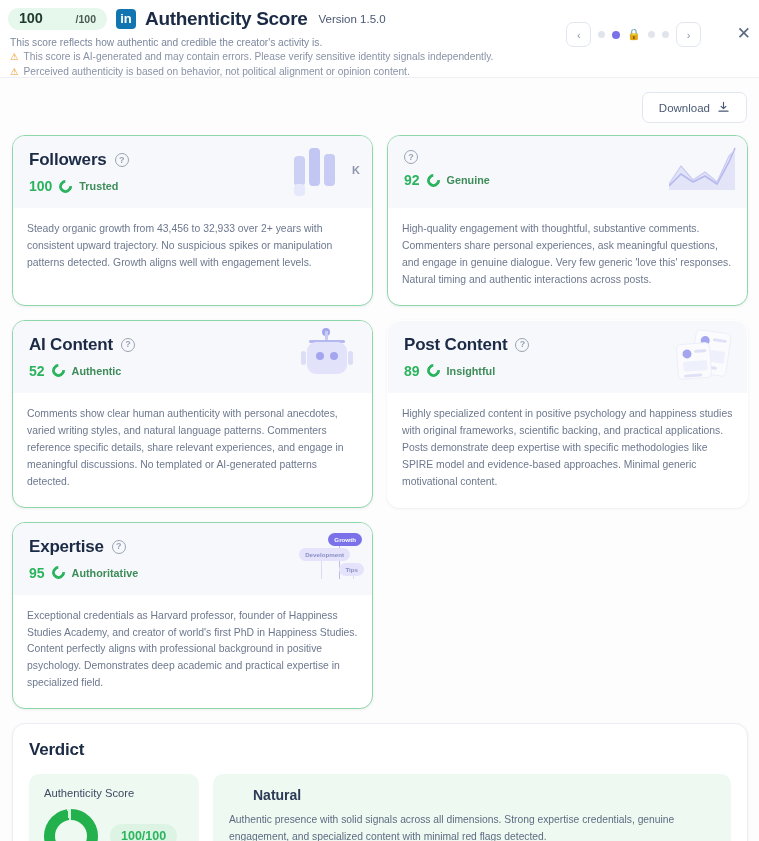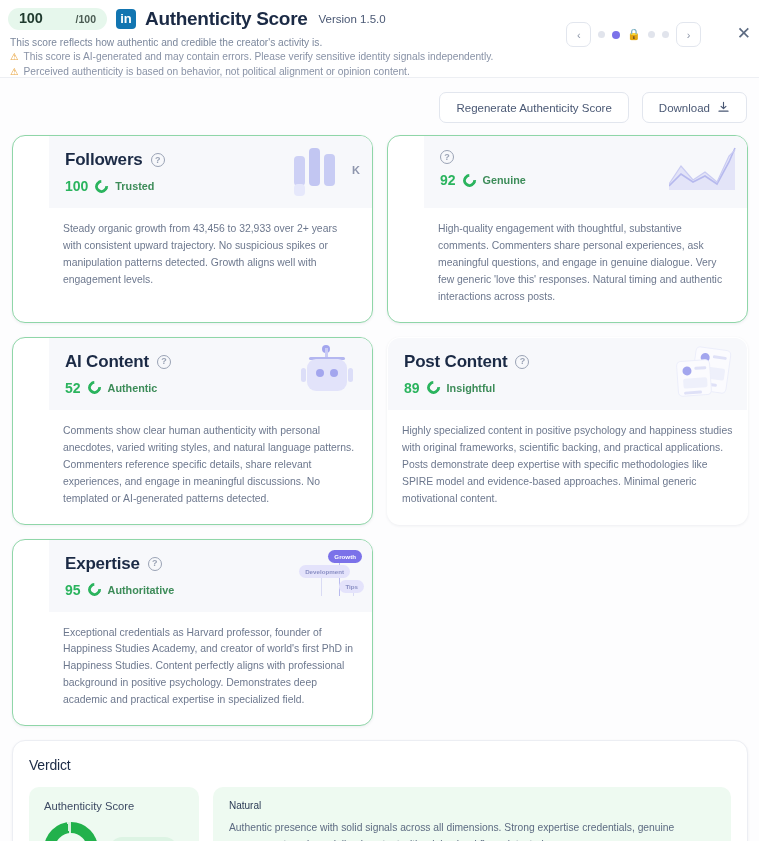--- a/index.html
+++ b/index.html
@@ -64,21 +64,21 @@
     font-family: "Liberation Sans", sans-serif;
   }
 
   
   .grid { display: grid; grid-template-columns: 1fr 1fr; gap: 14px; padding: 12px 11px 0 12px; }
   .card {
     background: #fff; border-radius: 13px; overflow: hidden;
     border: 1px solid transparent;
     box-shadow: 0 1px 3px rgba(30,40,70,.07);
   }
-  .card.accent { border-color: #8fd6a8; padding-left: 36px; }
+  .card.accent { border-color: #8fd6a8; }
   .card-top {
     background: #f7f8fb; padding: 14px 16px 12px; position: relative; min-height: 72px;
   }
   .card-title { font-size: 17px; font-weight: 700; color: #1b2a45; letter-spacing: -0.2px; display: flex; align-items: center; gap: 8px; }
   .q-ico {
     width: 14px; height: 14px; border-radius: 50%; border: 1.3px solid #9aa3b5;
     color: #9aa3b5; font-size: 9px; display: inline-flex; align-items: center; justify-content: center;
     font-weight: 700; line-height: 1;
   }
   .card-score { display: flex; align-items: center; gap: 7px; margin-top: 8px; }
@@ -129,30 +129,30 @@
   .p-ln { position: absolute; height: 3px; border-radius: 2px; background: #dfe1f7; }
 
   .spark { position: relative; width: 68px; height: 44px; overflow: hidden; }
 
   
   .verdict {
     margin: 14px 11px 0 12px; background: #fff; border-radius: 13px;
     border: 1px solid #eceef3; box-shadow: 0 1px 3px rgba(30,40,70,.06);
     padding: 16px 16px 18px;
   }
-  .v-title { font-size: 14px; font-weight: 400; color: #1b2a45; letter-spacing: -0.2px; }
+  .v-title { font-size: 17px; font-weight: 700; color: #1b2a45; letter-spacing: -0.2px; }
   .v-row { display: flex; gap: 14px; margin-top: 14px; }
   .v-left { background: #eefaf1; border-radius: 10px; padding: 13px 15px; width: 170px; }
   .v-left-lbl { font-size: 11.2px; color: #3d4a63; }
   .v-gauge { display: flex; align-items: center; gap: 12px; margin-top: 10px; }
   .donut { width: 54px; height: 54px; border-radius: 50%; background: conic-gradient(#22b14c 0deg 352deg, #d8f0de 352deg 360deg); position: relative; }
   .donut::after { content: ""; position: absolute; inset: 11px; border-radius: 50%; background: #eefaf1; }
   .donut-val { background: #ddf4e4; color: #2bb45e; font-size: 12.5px; font-weight: 700; border-radius: 12px; padding: 5px 11px; }
   .v-right { background: #eefaf1; border-radius: 10px; padding: 13px 16px; flex: 1; }
-  .v-right-title { font-size: 10px; color: #2b3a55; font-weight: 400; }
+  .v-right-title { font-size: 14px; color: #2b3a55; font-weight: 700; margin-left: 24px; }
   .v-right-body { font-size: 10.3px; color: #5d6b82; line-height: 1.62; margin-top: 9px; }
 </style>
 </head>
 <body>
 
 <div class="page">
 
   <div class="header">
     <div class="hdr-top">
       <div class="score-pill">
@@ -183,23 +183,20 @@
         <span class="lock-ico">🔒</span>
         <span class="dot"></span>
         <span class="dot"></span>
       </div>
       <div class="pg-btn">›</div>
     </div>
     <div class="close-x">✕</div>
   </div>
 
   <div class="actions">
-    <div class="btn">
-      <span>Regenerate Authenticity Score</span>
-    </div>
     <div class="btn">
       <span>Download</span>
       <svg width="13" height="13" viewBox="0 0 16 16">
         <path d="M8 1.5v7.5M8 9.5L5 6.5M8 9.5l3-3" stroke="#4a5874" stroke-width="1.4" fill="none" stroke-linecap="round"></path>
         <path d="M2.5 12.5h11" stroke="#4a5874" stroke-width="1.6" stroke-linecap="round"></path>
       </svg>
     </div>
   </div>
 
   <div class="grid">

